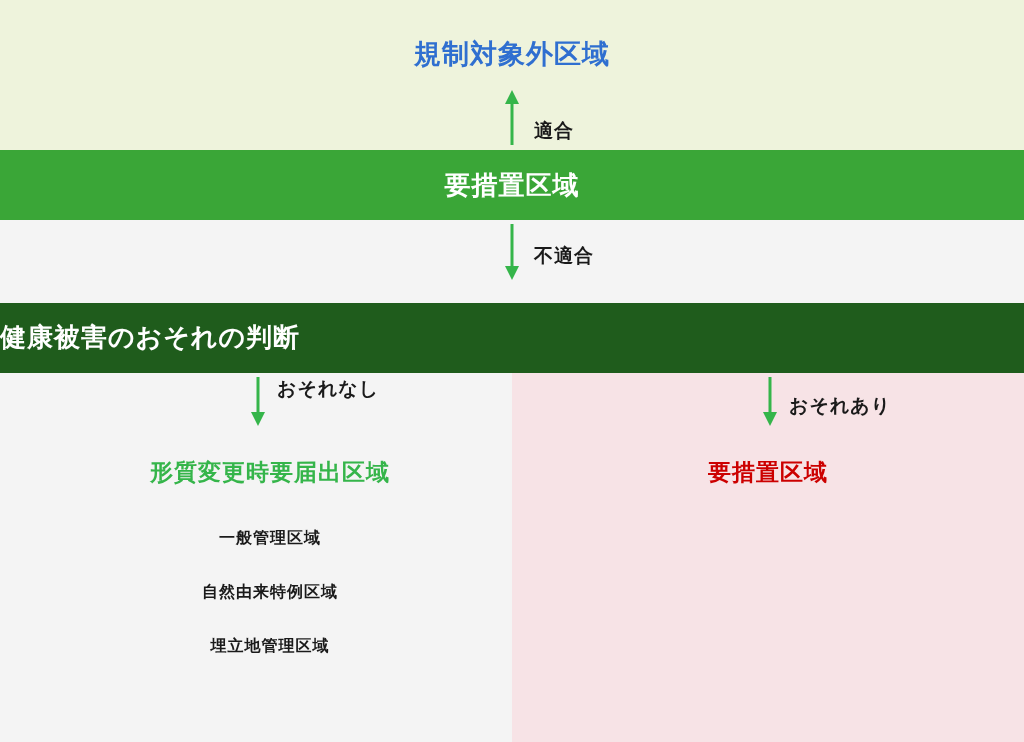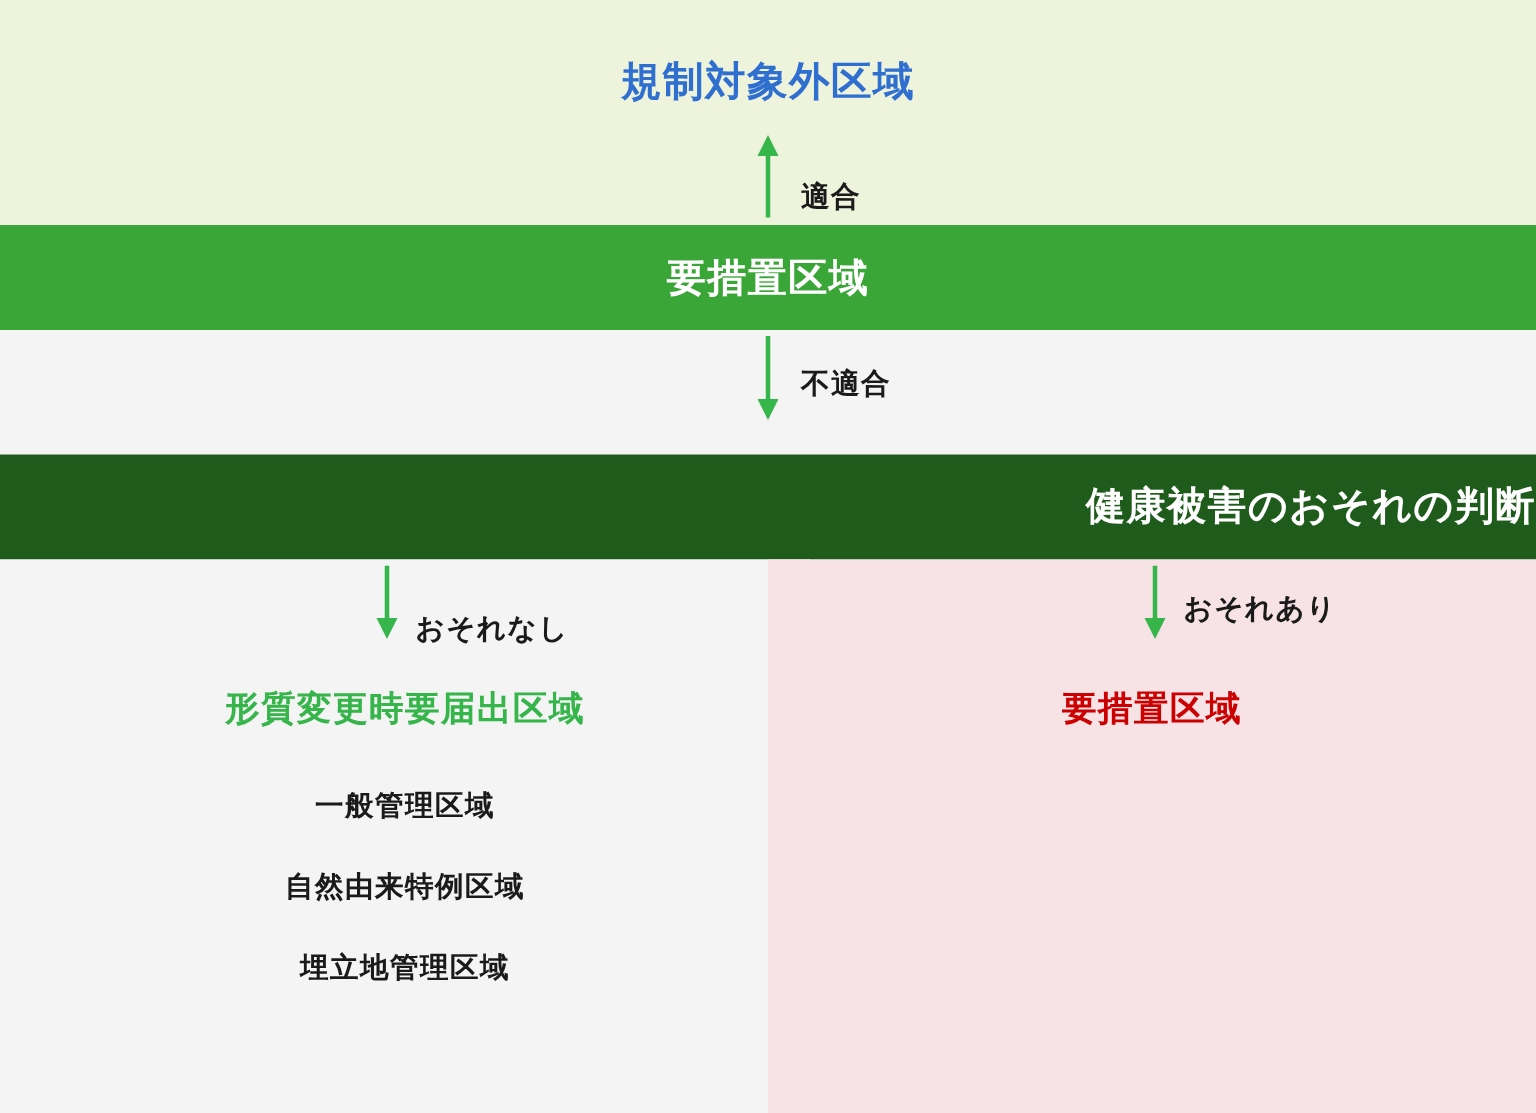--- a/index.html
+++ b/index.html
@@ -78,21 +78,21 @@
     top: 303px;
     width: 1024px;
     height: 70px;
     background: #1f5c1c;
   }
   .band-judge .band-title {
     position: absolute;
     left: 0;
     top: 17px;
     width: 1024px;
-    text-align: right;
+    text-align: left;
     font-size: 26px;
     font-weight: bold;
     color: #ffffff;
     letter-spacing: 1px;
   }
 
   
   .col-left {
     position: absolute;
     left: 0;
@@ -128,21 +128,21 @@
     position: absolute;
     left: 0;
     top: 138px;
     width: 100%;
     margin: 0;
     padding: 0;
     list-style: none;
   }
   .sub-list li {
     text-align: center;
-    font-size: 19px;
+    font-size: 16px;
     font-weight: bold;
     color: #1a1a1a;
     height: 54px;
     line-height: 54px;
     letter-spacing: 1px;
   }
 
   
   .arrow {
     position: absolute;
@@ -197,21 +197,21 @@
   </div>
 
   <div class="col-right">
     <div class="col-heading right">要措置区域</div>
   </div>
 
   <svg class="arrow" style="left:240px; top:377px;" width="36" height="50" viewBox="0 0 36 50">
     <line x1="18" y1="0" x2="18" y2="38" stroke="#35b54a" stroke-width="3"></line>
     <polygon points="18,49 11,35 25,35" fill="#35b54a"></polygon>
   </svg>
-  <div class="arrow-label" style="left:277px; top:406px;">おそれなし</div>
+  <div class="arrow-label" style="left:277px; top:376px;">おそれなし</div>
 
   <svg class="arrow" style="left:752px; top:377px;" width="36" height="50" viewBox="0 0 36 50">
     <line x1="18" y1="0" x2="18" y2="38" stroke="#35b54a" stroke-width="3"></line>
     <polygon points="18,49 11,35 25,35" fill="#35b54a"></polygon>
   </svg>
   <div class="arrow-label" style="left:789px; top:393px;">おそれあり</div>
 
 </div>
 
 </body></html>

